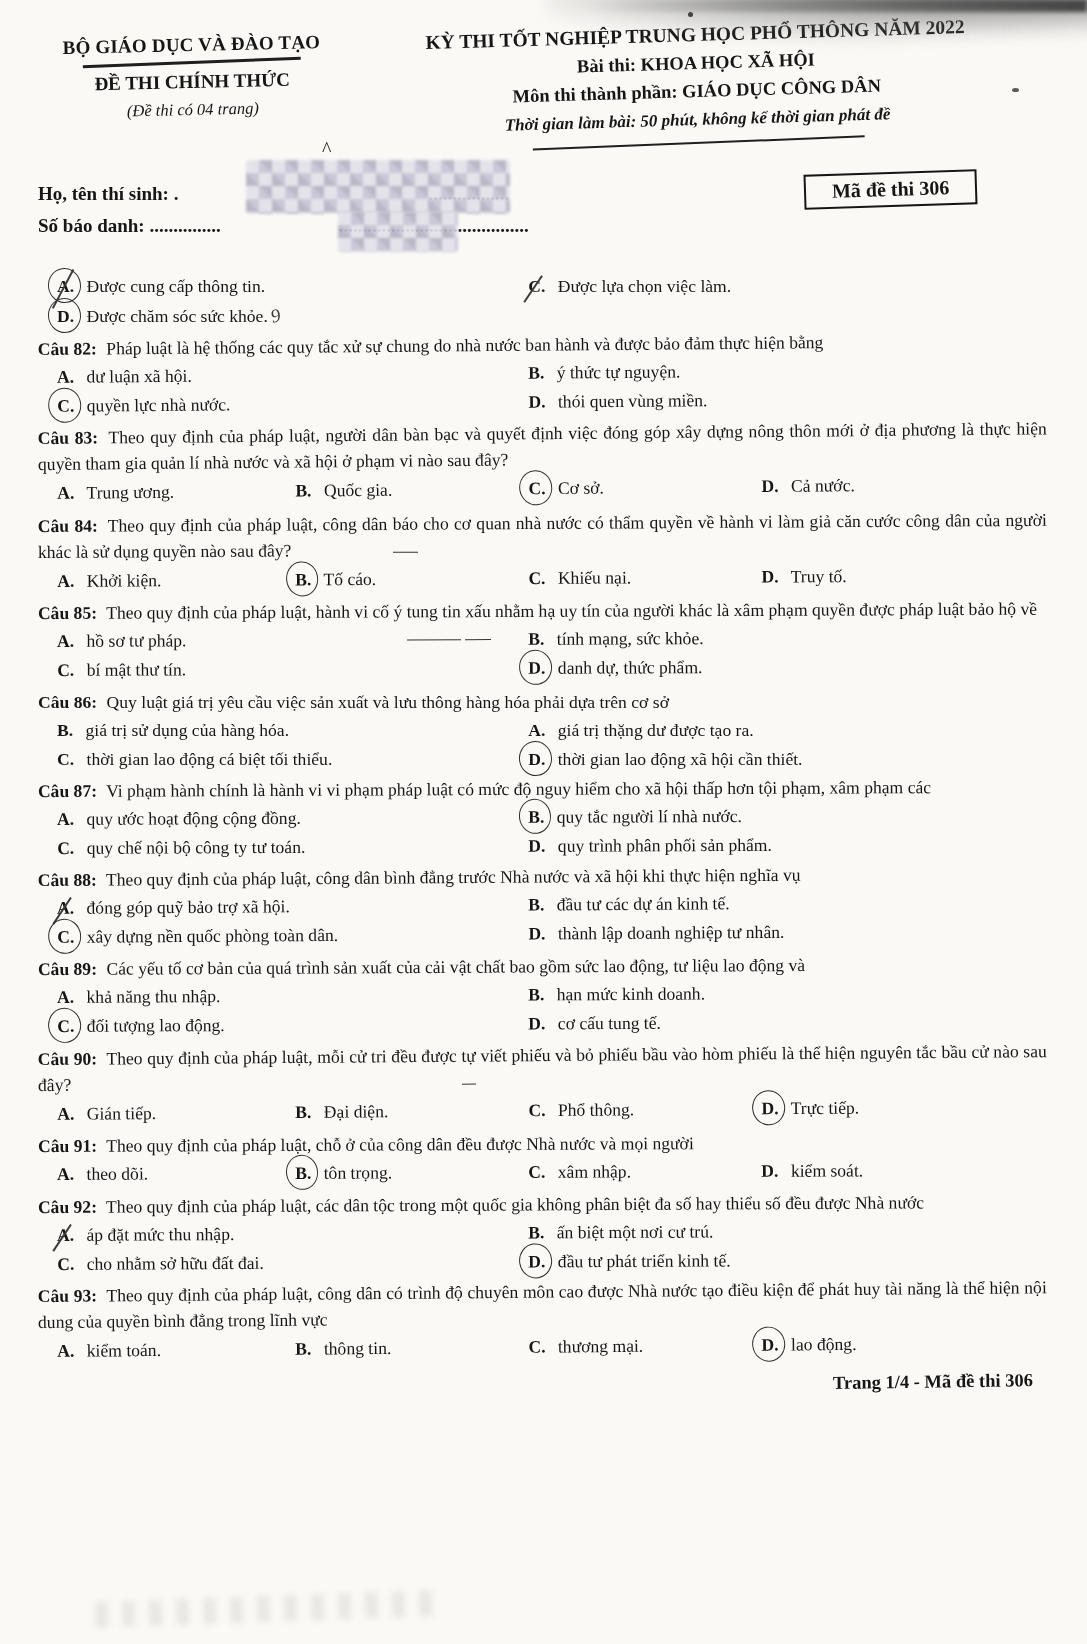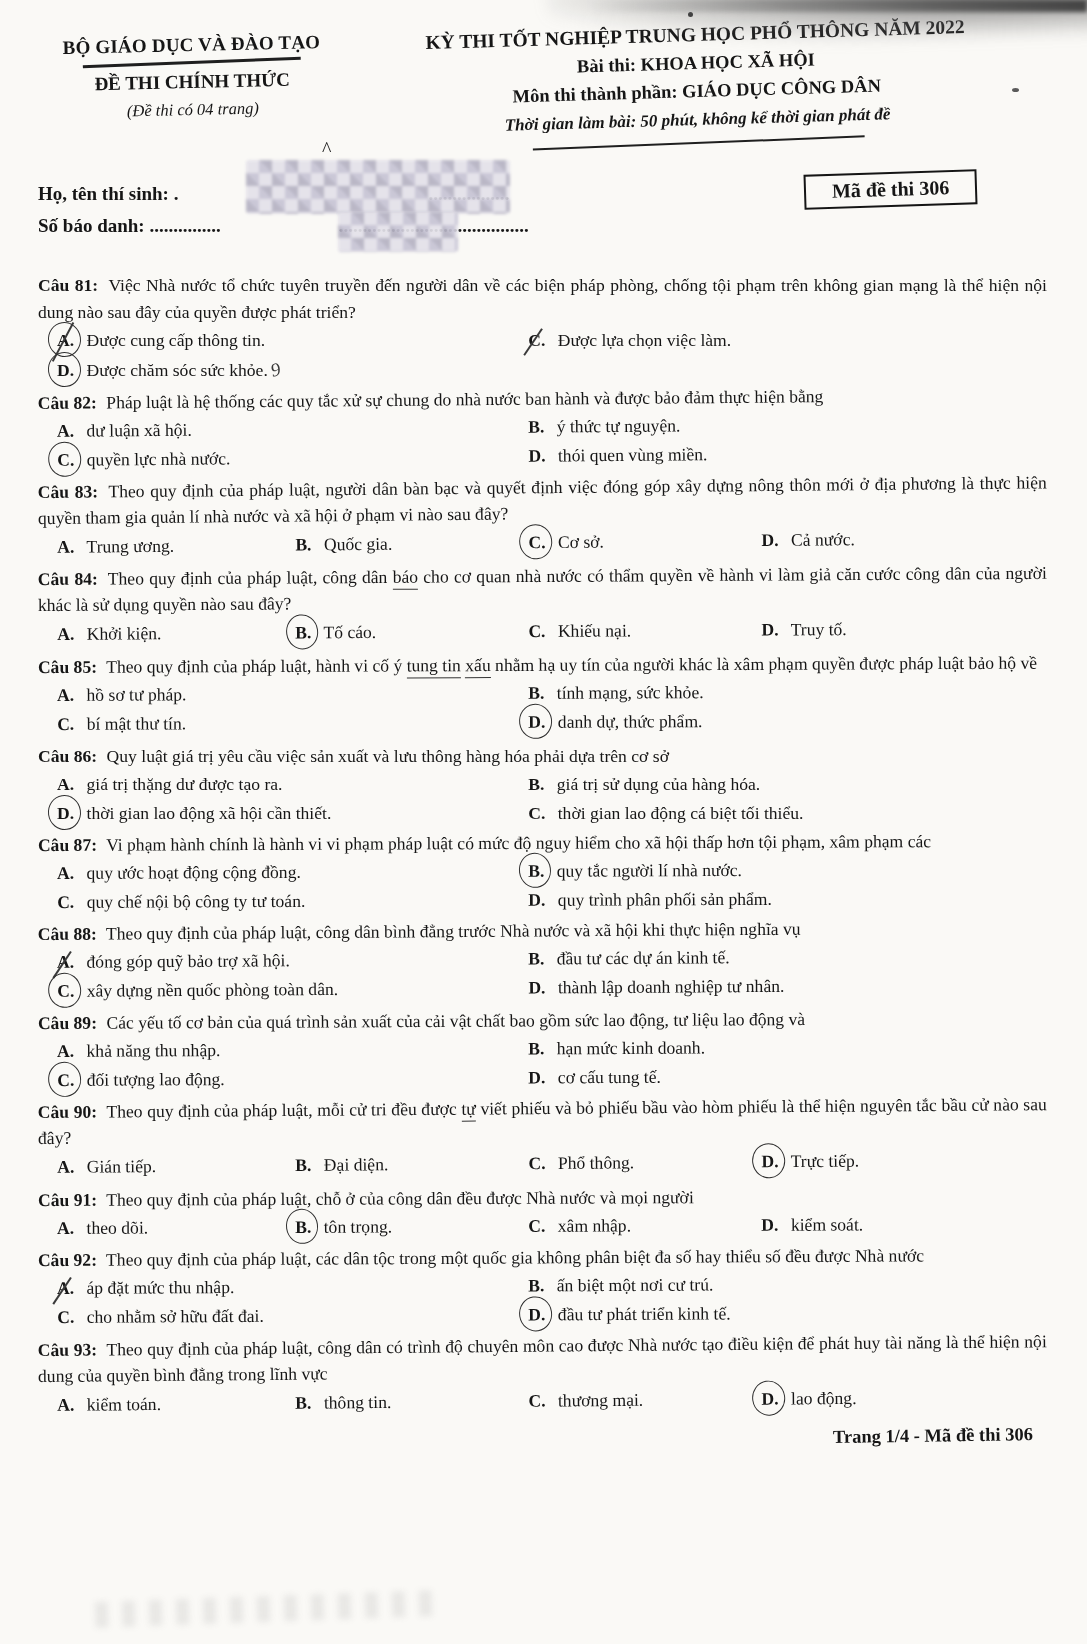--- a/index.html
+++ b/index.html
@@ -58,21 +58,21 @@
   .question:nth-of-type(5){transform:rotate(-.25deg);}
   .question:nth-of-type(7){transform:rotate(-.25deg);}
   .question:nth-of-type(8){transform:rotate(-.4deg);}
   .question:nth-of-type(9){transform:rotate(-.3deg);}
   .question:nth-of-type(10){transform:rotate(-.45deg);}
   .question:nth-of-type(11){transform:rotate(-.25deg);}
   .question:nth-of-type(12){transform:rotate(-.3deg);}
   .question:nth-of-type(13){transform:rotate(-.5deg);}
   .q-text{text-align:justify;}
   .q-num{margin-right:5px;}
-  .q-body u{text-decoration:none;border-bottom:1.7px solid #333;padding-bottom:2px;}
+  .q-body u{text-decoration:none;border-bottom:1.7px solid #333;padding-bottom:18px;}
   .options{padding-left:17px;margin-top:1px;}
   .opts-cols{display:grid;grid-template-columns:47.5% 52.5%;}
   .opts-row{display:grid;grid-template-columns:24% 23.5% 23.5% 29%;}
   .option{padding:1px 0;}
   .opt-letter{position:relative;display:inline-block;margin-right:6px;padding:0 2px;}
   .mark-circled::before,.mark-circled-crossed::before{content:"";position:absolute;left:-7px;top:-5px;right:-5px;bottom:-4px;
     border:1.8px solid #2e2e2e;border-radius:50%;transform:rotate(-8deg);}
   .mark-crossed::after{content:"";position:absolute;left:-9px;top:54%;width:32px;height:1.8px;background:#3a3a3a;transform:rotate(-56deg);}
   .mark-circled-crossed::after{content:"";position:absolute;left:-14px;top:54%;width:44px;height:1.9px;background:#3a3a3a;transform:rotate(-62deg);}
   .pen-note{display:inline-block;font-style:italic;font-size:19px;margin-left:3px;color:#3a3a3a;transform:rotate(-14deg);}
@@ -116,21 +116,20 @@
       <span class="caret">^</span>
       <div class="mosaic blur-a"></div>
       <div class="mosaic blur-b"></div>
       <div class="code-box">
         <span>Mã đề thi 306</span>
       </div>
     </div>
 
     <main class="questions">
         <section class="question">
-          <div class="q-text"><b class="q-num">Câu 81:</b> <span class="q-body">Việc Nhà nước tổ chức tuyên truyền đến người dân về các biện pháp phòng, chống tội phạm trên không gian mạng là thể hiện nội dung nào sau đây của quyền được phát triển?</span></div>
           <div class="options opts-cols">
             <div class="option"><span class="opt-letter mark-circled-crossed"><b>A.</b></span> <span class="opt-text">Được cung cấp thông tin.</span></div>
             <div class="option"><span class="opt-letter mark-crossed"><b>C.</b></span> <span class="opt-text">Được lựa chọn việc làm.</span></div>
             <div class="option"><span class="opt-letter mark-circled"><b>D.</b></span> <span class="opt-text">Được chăm sóc sức khỏe.</span><span class="pen-note">9</span></div>
           </div>
         </section>
         <section class="question">
           <div class="q-text"><b class="q-num">Câu 82:</b> <span class="q-body">Pháp luật là hệ thống các quy tắc xử sự chung do nhà nước ban hành và được bảo đảm thực hiện bằng</span></div>
           <div class="options opts-cols">
             <div class="option"><span class="opt-letter"><b>A.</b></span> <span class="opt-text">dư luận xã hội.</span></div>
@@ -162,24 +161,24 @@
           <div class="options opts-cols">
             <div class="option"><span class="opt-letter"><b>A.</b></span> <span class="opt-text">hồ sơ tư pháp.</span></div>
             <div class="option"><span class="opt-letter"><b>B.</b></span> <span class="opt-text">tính mạng, sức khỏe.</span></div>
             <div class="option"><span class="opt-letter"><b>C.</b></span> <span class="opt-text">bí mật thư tín.</span></div>
             <div class="option"><span class="opt-letter mark-circled"><b>D.</b></span> <span class="opt-text">danh dự, thức phẩm.</span></div>
           </div>
         </section>
         <section class="question">
           <div class="q-text"><b class="q-num">Câu 86:</b> <span class="q-body">Quy luật giá trị yêu cầu việc sản xuất và lưu thông hàng hóa phải dựa trên cơ sở</span></div>
           <div class="options opts-cols">
+            <div class="option"><span class="opt-letter"><b>B.</b></span> <span class="opt-text">giá trị sử dụng của hàng hóa.</span></div>
             <div class="option"><span class="opt-letter"><b>A.</b></span> <span class="opt-text">giá trị thặng dư được tạo ra.</span></div>
-            <div class="option"><span class="opt-letter"><b>B.</b></span> <span class="opt-text">giá trị sử dụng của hàng hóa.</span></div>
+            <div class="option"><span class="opt-letter"><b>C.</b></span> <span class="opt-text">thời gian lao động cá biệt tối thiểu.</span></div>
             <div class="option"><span class="opt-letter mark-circled"><b>D.</b></span> <span class="opt-text">thời gian lao động xã hội cần thiết.</span></div>
-            <div class="option"><span class="opt-letter"><b>C.</b></span> <span class="opt-text">thời gian lao động cá biệt tối thiểu.</span></div>
           </div>
         </section>
         <section class="question">
           <div class="q-text"><b class="q-num">Câu 87:</b> <span class="q-body">Vi phạm hành chính là hành vi vi phạm pháp luật có mức độ nguy hiểm cho xã hội thấp hơn tội phạm, xâm phạm các</span></div>
           <div class="options opts-cols">
             <div class="option"><span class="opt-letter"><b>A.</b></span> <span class="opt-text">quy ước hoạt động cộng đồng.</span></div>
             <div class="option"><span class="opt-letter mark-circled"><b>B.</b></span> <span class="opt-text">quy tắc người lí nhà nước.</span></div>
             <div class="option"><span class="opt-letter"><b>C.</b></span> <span class="opt-text">quy chế nội bộ công ty tư toán.</span></div>
             <div class="option"><span class="opt-letter"><b>D.</b></span> <span class="opt-text">quy trình phân phối sản phẩm.</span></div>
           </div>

